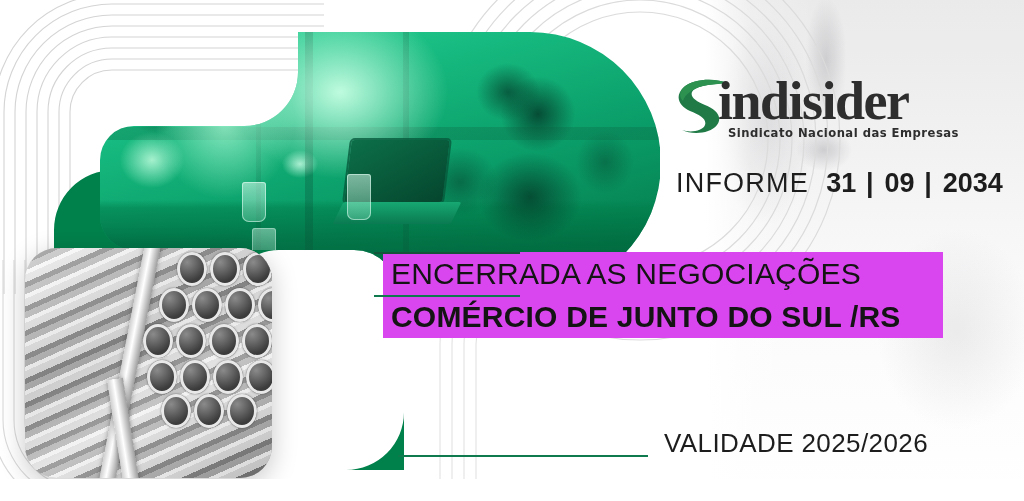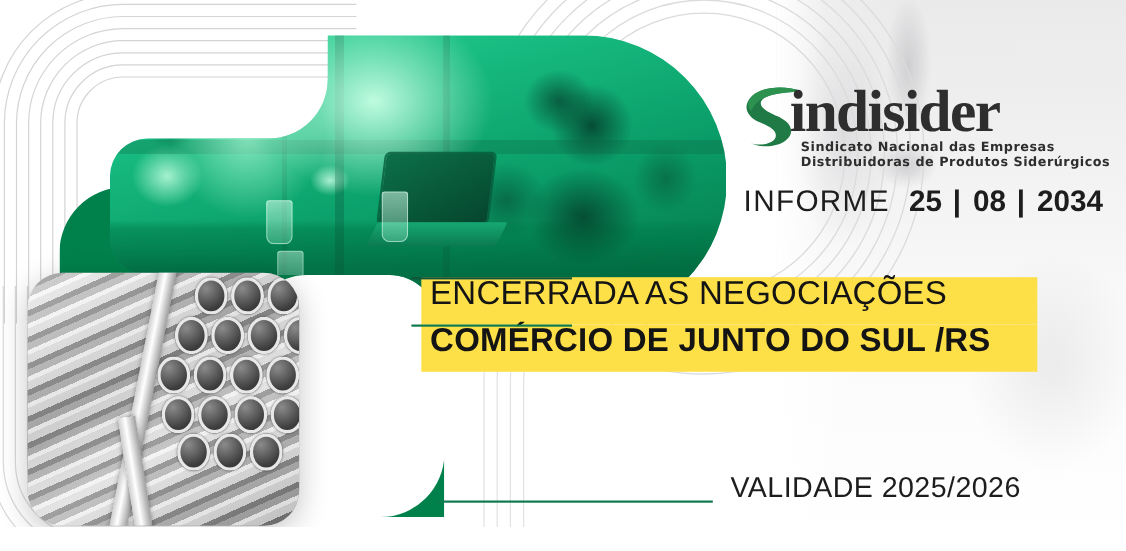--- a/index.html
+++ b/index.html
@@ -173,21 +173,21 @@
   }
   .informe .lbl{font-weight:400;}
   .informe .dt{font-weight:700;letter-spacing:0px;}
   .informe .sep{font-weight:700;margin:0 1px;}
 
   
   .headline{
     position:absolute;left:383px;top:252px;width:600px;
   }
   .hl-row{
-    position:relative;height:43px;background:#fde047;display:flex;align-items:flex-start;
+    position:relative;height:43px;background:#d946ef;display:flex;align-items:center;
     padding-left:8px;box-sizing:border-box;width:560px;
   }
   .hl-row .txt{
     font-size:30px;color:#141414;letter-spacing:.2px;white-space:nowrap;line-height:1;
   }
   .hl-row.light .txt{font-weight:400;}
   .hl-row.bold  .txt{font-weight:700;}
   .hl-rule{
     position:absolute;left:-9px;top:0;width:146px;height:2px;background:#0f7a4e;
   }
@@ -357,28 +357,27 @@
         <path d="M52,5 C40,0 18,0 8,9 C-2,18 3,28 14,33 C24,37 31,41 29,47
                  C27,53 14,55 6,52 C16,57 34,56 41,47 C47,39 40,31 29,27
                  C20,23 14,19 16,14 C18,9 31,6 52,5 Z" fill="#1f7a46"></path>
         <path d="M52,5 C40,0 18,0 8,9 C3,14 3,19 7,23 C9,16 18,9 32,7 Z" fill="#2d9150"></path>
       </svg>
     </div>
     <div class="logo-word">
       <span>indisider</span>
     </div>
     <div class="logo-sub1">Sindicato Nacional das Empresas</div>
-    <div class="logo-sub2">Distribuidoras de Produtos Siderúrgicos</div>
   </div>
 
   <div class="informe">
     <span class="lbl">INFORME</span>&nbsp;
-    <span class="dt">25</span>
+    <span class="dt">31</span>
     <span class="sep">|</span>
-    <span class="dt">08</span>
+    <span class="dt">09</span>
     <span class="sep">|</span>
     <span class="dt">2034</span>
   </div>
 
   <div class="headline">
     <div class="hl-row light">
       <span class="hl-rule dark"></span>
       <span class="txt">ENCERRADA AS NEGOCIAÇÕES</span>
     </div>
     <div class="hl-row bold">

